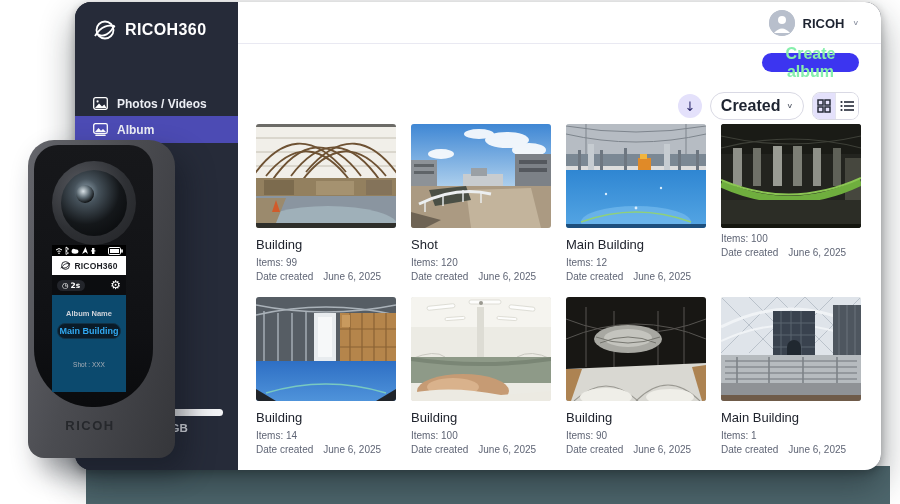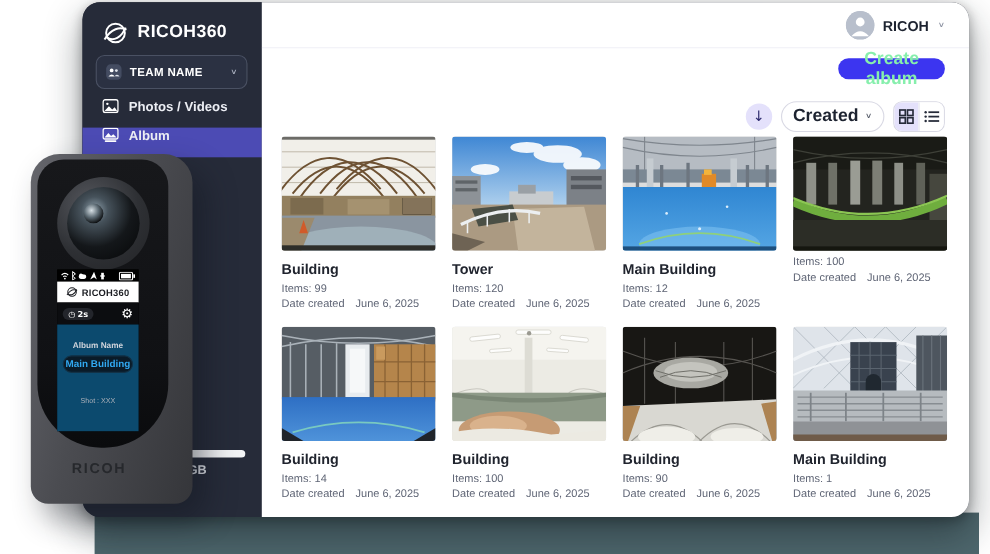--- a/index.html
+++ b/index.html
@@ -9,21 +9,21 @@
   .app-window{position:absolute;left:75px;top:2px;width:806px;height:468px;background:#262b39;
        border-radius:16px;z-index:5;box-shadow:0 16px 34px rgba(20,28,34,.45),0 3px 10px rgba(0,0,0,.28);}
   
   .sidebar{position:absolute;left:0;top:0;width:163px;height:100%;border-radius:16px 0 0 16px;background:#262b39;}
   .logo-row{position:absolute;left:18px;top:16px;display:flex;align-items:center;gap:8px;}
   .logo-text{color:#fff;font-size:16px;font-weight:800;letter-spacing:.4px;}
   .team-btn{position:absolute;left:12px;top:48px;width:138px;height:31px;border:1px solid #4a5163;border-radius:8px;
        background:#2b3142;display:flex;align-items:center;gap:7px;padding:0 8px;box-sizing:border-box;}
   .team-label{color:#fff;font-size:10.5px;font-weight:800;letter-spacing:.3px;flex:1;}
   .chev{color:#aab0bf;font-size:9px;transform:scaleY(.75);font-family:"DejaVu Sans",sans-serif;}
-  .nav-item{position:absolute;left:0;width:163px;height:27px;display:flex;align-items:flex-start;gap:9px;padding:0 0 0 18px;box-sizing:border-box;}
+  .nav-item{position:absolute;left:0;width:163px;height:27px;display:flex;align-items:center;gap:9px;padding:0 0 0 18px;box-sizing:border-box;}
   .nav-item .lbl{color:#eceef4;font-size:12px;font-weight:600;}
   .nav-photos{top:88px;}
   .nav-album{top:114px;background:#4c4bb4;}
   .storage{position:absolute;left:16px;top:388px;width:132px;}
   .storage-label{color:#d8dbe2;font-size:11.5px;font-weight:600;}
   .storage-track{margin-top:7px;width:132px;height:7px;border-radius:4px;background:#f2f3f5;overflow:hidden;}
   .storage-fill{width:26%;height:100%;background:#6b7280;border-radius:4px;}
   .storage-cap{margin-top:6px;margin-left:54px;color:#e3e6ec;font-size:11.5px;font-weight:600;}
   
   .main{position:absolute;left:163px;top:0;right:0;bottom:0;background:#fff;border-radius:0 16px 16px 0;}
@@ -39,21 +39,21 @@
   .sort-pill .lbl{color:#1d2330;font-size:16px;font-weight:700;}
   .view-toggle{height:26px;border:1px solid #d9d9e4;border-radius:8px;background:#fff;display:flex;overflow:hidden;}
   .vt-btn{width:22px;height:26px;display:flex;align-items:center;justify-content:center;}
   .vt-grid{background:#e4e1fb;}
   .vt-list{background:#fff;border-left:1px solid #e4e4ee;}
   
   .grid{position:absolute;left:18px;top:122px;display:grid;grid-template-columns:repeat(4,140px);column-gap:15px;row-gap:15px;}
   .card{width:140px;}
   .thumb{width:140px;height:104px;border-radius:3px;overflow:hidden;background:#ddd;}
   .thumb svg{display:block;}
-  .card-title{margin-top:9px;color:#20242e;font-size:13px;font-weight:700;}
+  .card-title{margin-top:9px;color:#20242e;font-size:13px;font-weight:400;}
   .card-items{margin-top:5px;color:#5f6575;font-size:10px;}
   .card-date{margin-top:3px;color:#5f6575;font-size:10px;display:flex;gap:10px;}
   
   .camera{position:absolute;left:28px;top:140px;width:147px;height:318px;z-index:40;
        filter:drop-shadow(12px 14px 14px rgba(15,20,28,.45));}
   .cam-body{position:absolute;inset:0;border-radius:26px 26px 16px 16px;
        background:linear-gradient(105deg,#65666c 0%,#4b4c51 45%,#35363a 100%);}
   .cam-face{position:absolute;left:6px;right:22px;top:5px;height:262px;
        border-radius:24px 24px 58px 58px;background:linear-gradient(180deg,#17181b 0%,#101114 70%,#0a0b0d 100%);}
   .cam-lens{position:absolute;left:18px;top:16px;width:84px;height:84px;border-radius:50%;
@@ -88,31 +88,20 @@
   <div class="sidebar">
     <div class="logo-row">
       <svg width="24" height="24" viewBox="0 0 24 24">
         <circle cx="12" cy="12" r="8.5" fill="none" stroke="#fff" stroke-width="1.8"></circle>
         <path d="M2,18 C8,8 16,6 22,9" fill="none" stroke="#fff" stroke-width="1.8"></path>
         <path d="M4,16 C10,20 18,16 21,7" fill="none" stroke="#fff" stroke-width="1.8"></path>
       </svg>
       <span class="logo-text">RICOH360</span>
     </div>
 
-    <div class="team-btn">
-      <svg width="15" height="15" viewBox="0 0 15 15">
-        <rect x="0.5" y="0.5" width="14" height="14" rx="4" fill="#444c61"></rect>
-        <circle cx="5.5" cy="6" r="1.7" fill="#fff"></circle>
-        <circle cx="9.8" cy="6.2" r="1.3" fill="#dfe3ea"></circle>
-        <path d="M2.6,11.5 q2.9,-3.4 5.8,0 z" fill="#fff"></path>
-        <path d="M8.4,11.3 q1.5,-2.4 4,-0.2 l0,0.4 z" fill="#dfe3ea"></path>
-      </svg>
-      <span class="team-label">TEAM NAME</span>
-      <span class="chev">∨</span>
-    </div>
 
     <div class="nav-item nav-photos">
       <svg width="15" height="13" viewBox="0 0 15 13">
         <rect x="0.7" y="0.7" width="13.6" height="11.6" rx="2" fill="none" stroke="#fff" stroke-width="1.3"></rect>
         <circle cx="4.6" cy="4.4" r="1.1" fill="#fff"></circle>
         <path d="M2,11 L6,6.5 L9,9.5 L11.3,7.5 L13.5,11 z" fill="#fff"></path>
       </svg>
       <span class="lbl">Photos / Videos</span>
     </div>
 
@@ -249,21 +238,21 @@
             <path d="M8,80 Q45,62 80,70" stroke="#eceff1" stroke-width="3" fill="none"></path>
             <g stroke="#eceff1" stroke-width="1.4">
               <path d="M14,78 v10"></path>
                 <path d="M32,71 v11"></path>
                 <path d="M52,66 v12"></path>
                 <path d="M70,67 v12"></path>
             </g>
             <polygon points="0,88 30,96 14,104 0,104" fill="#6e6354"></polygon>
           </svg>
         </div>
-        <div class="card-title">Tower</div>
+        <div class="card-title">Shot</div>
         <div class="card-items">Items: 120</div>
         <div class="card-date">
           <span>Date created</span>
           <span>June 6, 2025</span>
         </div>
       </div>
 
       <div class="card">
         <div class="thumb">
           <svg width="140" height="104" viewBox="0 0 140 104" preserveAspectRatio="none">

